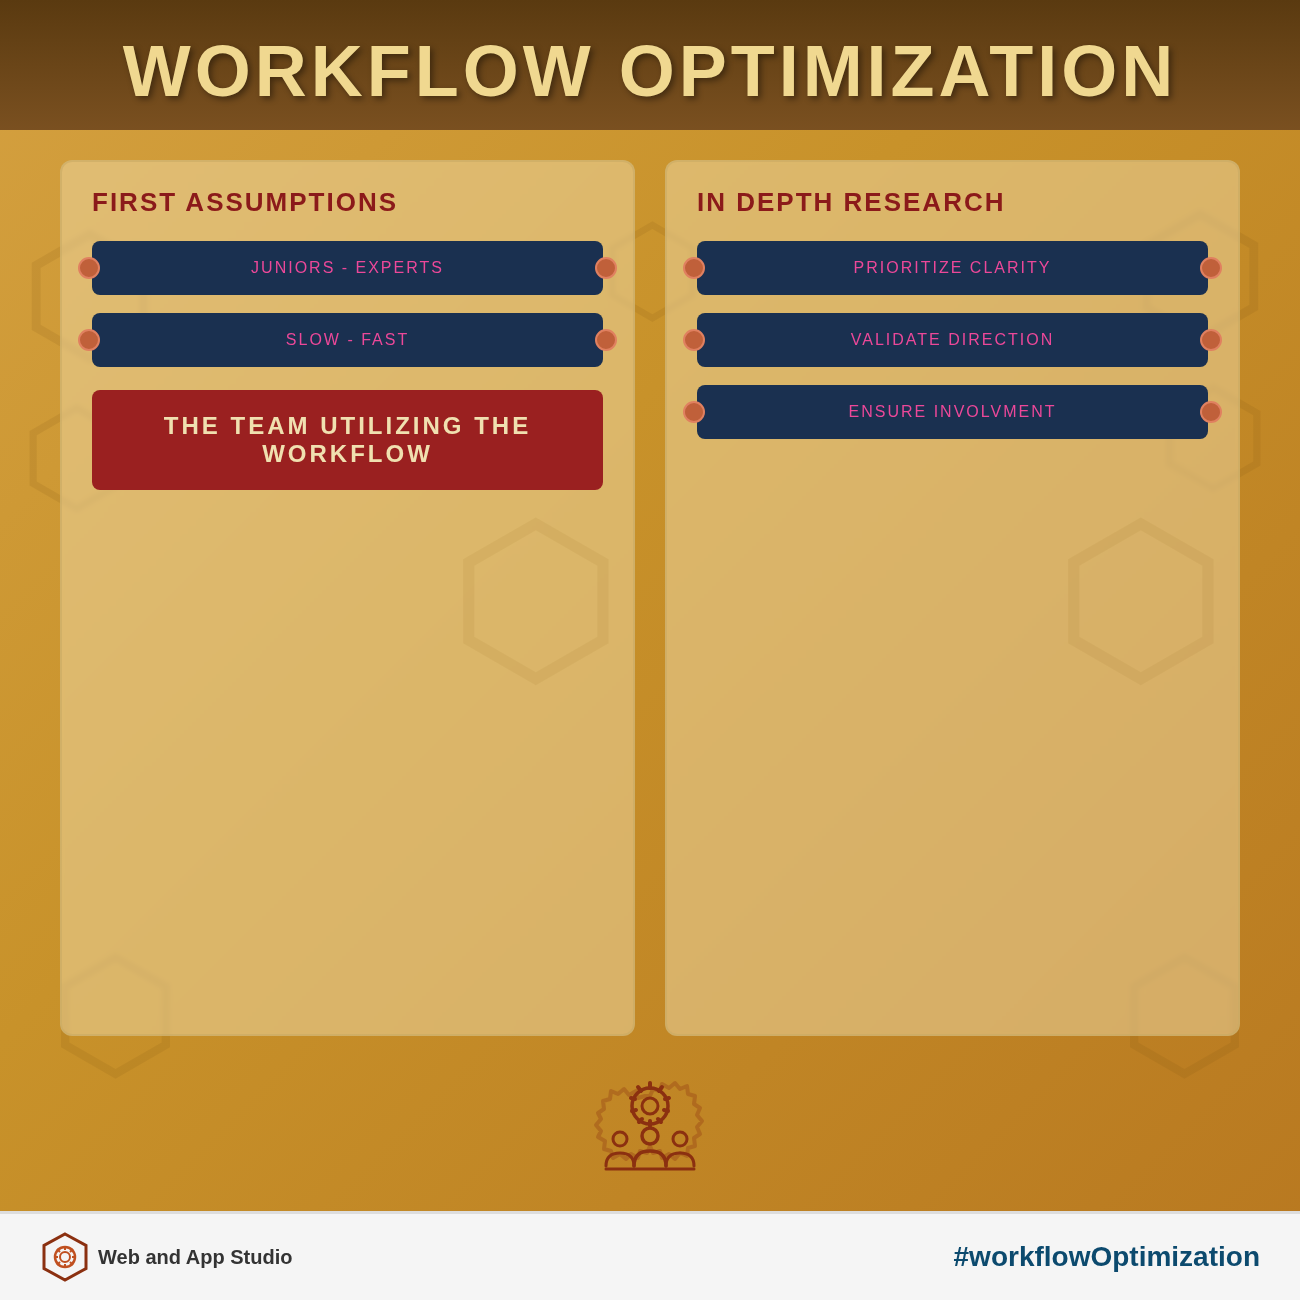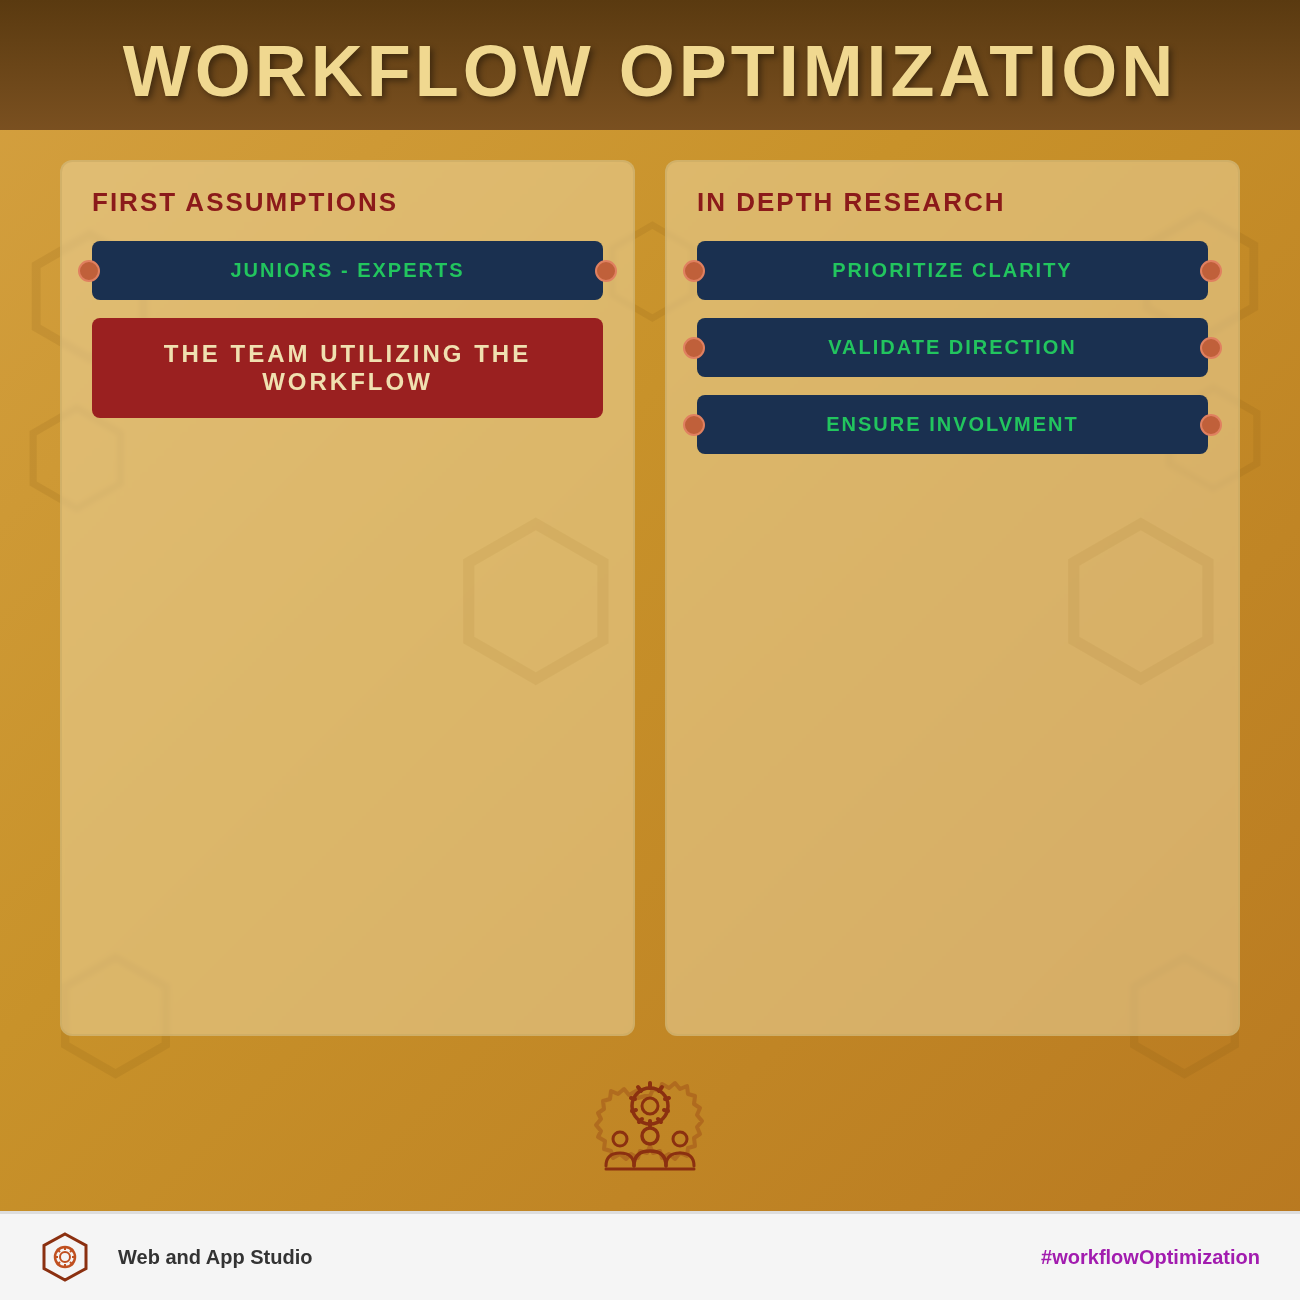--- a/index.html
+++ b/index.html
@@ -114,32 +114,33 @@
       top: 50%;
       transform: translateY(-50%);
       width: 22px;
       height: 22px;
       background: #c0603a;
       border-radius: 50%;
       border: 2px solid #e08060;
     }
 
     .pill-label {
-      font-size: 20px;
-      font-weight: 700;
-      color: #22c55e;
+      font-size: 16px;
+      font-weight: 400;
+      color: #ec4899;
       letter-spacing: 2px;
       text-transform: uppercase;
     }
 
     .bottom-banner {
       background: #9a2020;
       border-radius: 8px;
       padding: 22px;
       text-align: center;
+      margin-top: 5px;
     }
 
     .bottom-banner-text {
       font-size: 24px;
       font-weight: 900;
       color: #f0e0b0;
       letter-spacing: 3px;
       text-transform: uppercase;
     }
 
@@ -158,38 +159,38 @@
       padding: 18px 40px;
       display: flex;
       align-items: center;
       justify-content: space-between;
       border-top: 3px solid #ddd;
     }
 
     .footer-brand {
       display: flex;
       align-items: center;
-      gap: 28px;
+      gap: 8px;
     }
 
     .footer-logo {
       width: 50px;
       height: 50px;
     }
 
     .footer-brand-text {
       font-size: 20px;
       font-weight: 700;
       color: #333;
     }
 
     .footer-hashtag {
-      font-size: 20px;
+      font-size: 28px;
       font-weight: 900;
-      color: #a21caf;
+      color: #0c4a6e;
     }
 
     
     .team-svg-icon {
       width: 120px;
       height: 120px;
     }
 
     
     .deco-hex {
@@ -221,20 +222,25 @@
       <div class="column-panel">
         <div class="panel-hex-bg">⬡</div>
         <div class="column-title">FIRST ASSUMPTIONS</div>
 
         <div class="pill-item">
           <div class="dot-left"></div>
           <span class="pill-label">JUNIORS -  EXPERTS</span>
           <div class="dot-right"></div>
         </div>
 
+        <div class="pill-item">
+          <div class="dot-left"></div>
+          <span class="pill-label">SLOW -  FAST</span>
+          <div class="dot-right"></div>
+        </div>
 
 
 
 
         <div class="bottom-banner">
           <span class="bottom-banner-text">THE TEAM UTILIZING THE WORKFLOW</span>
         </div>
       </div>
 
       <div class="column-panel">

